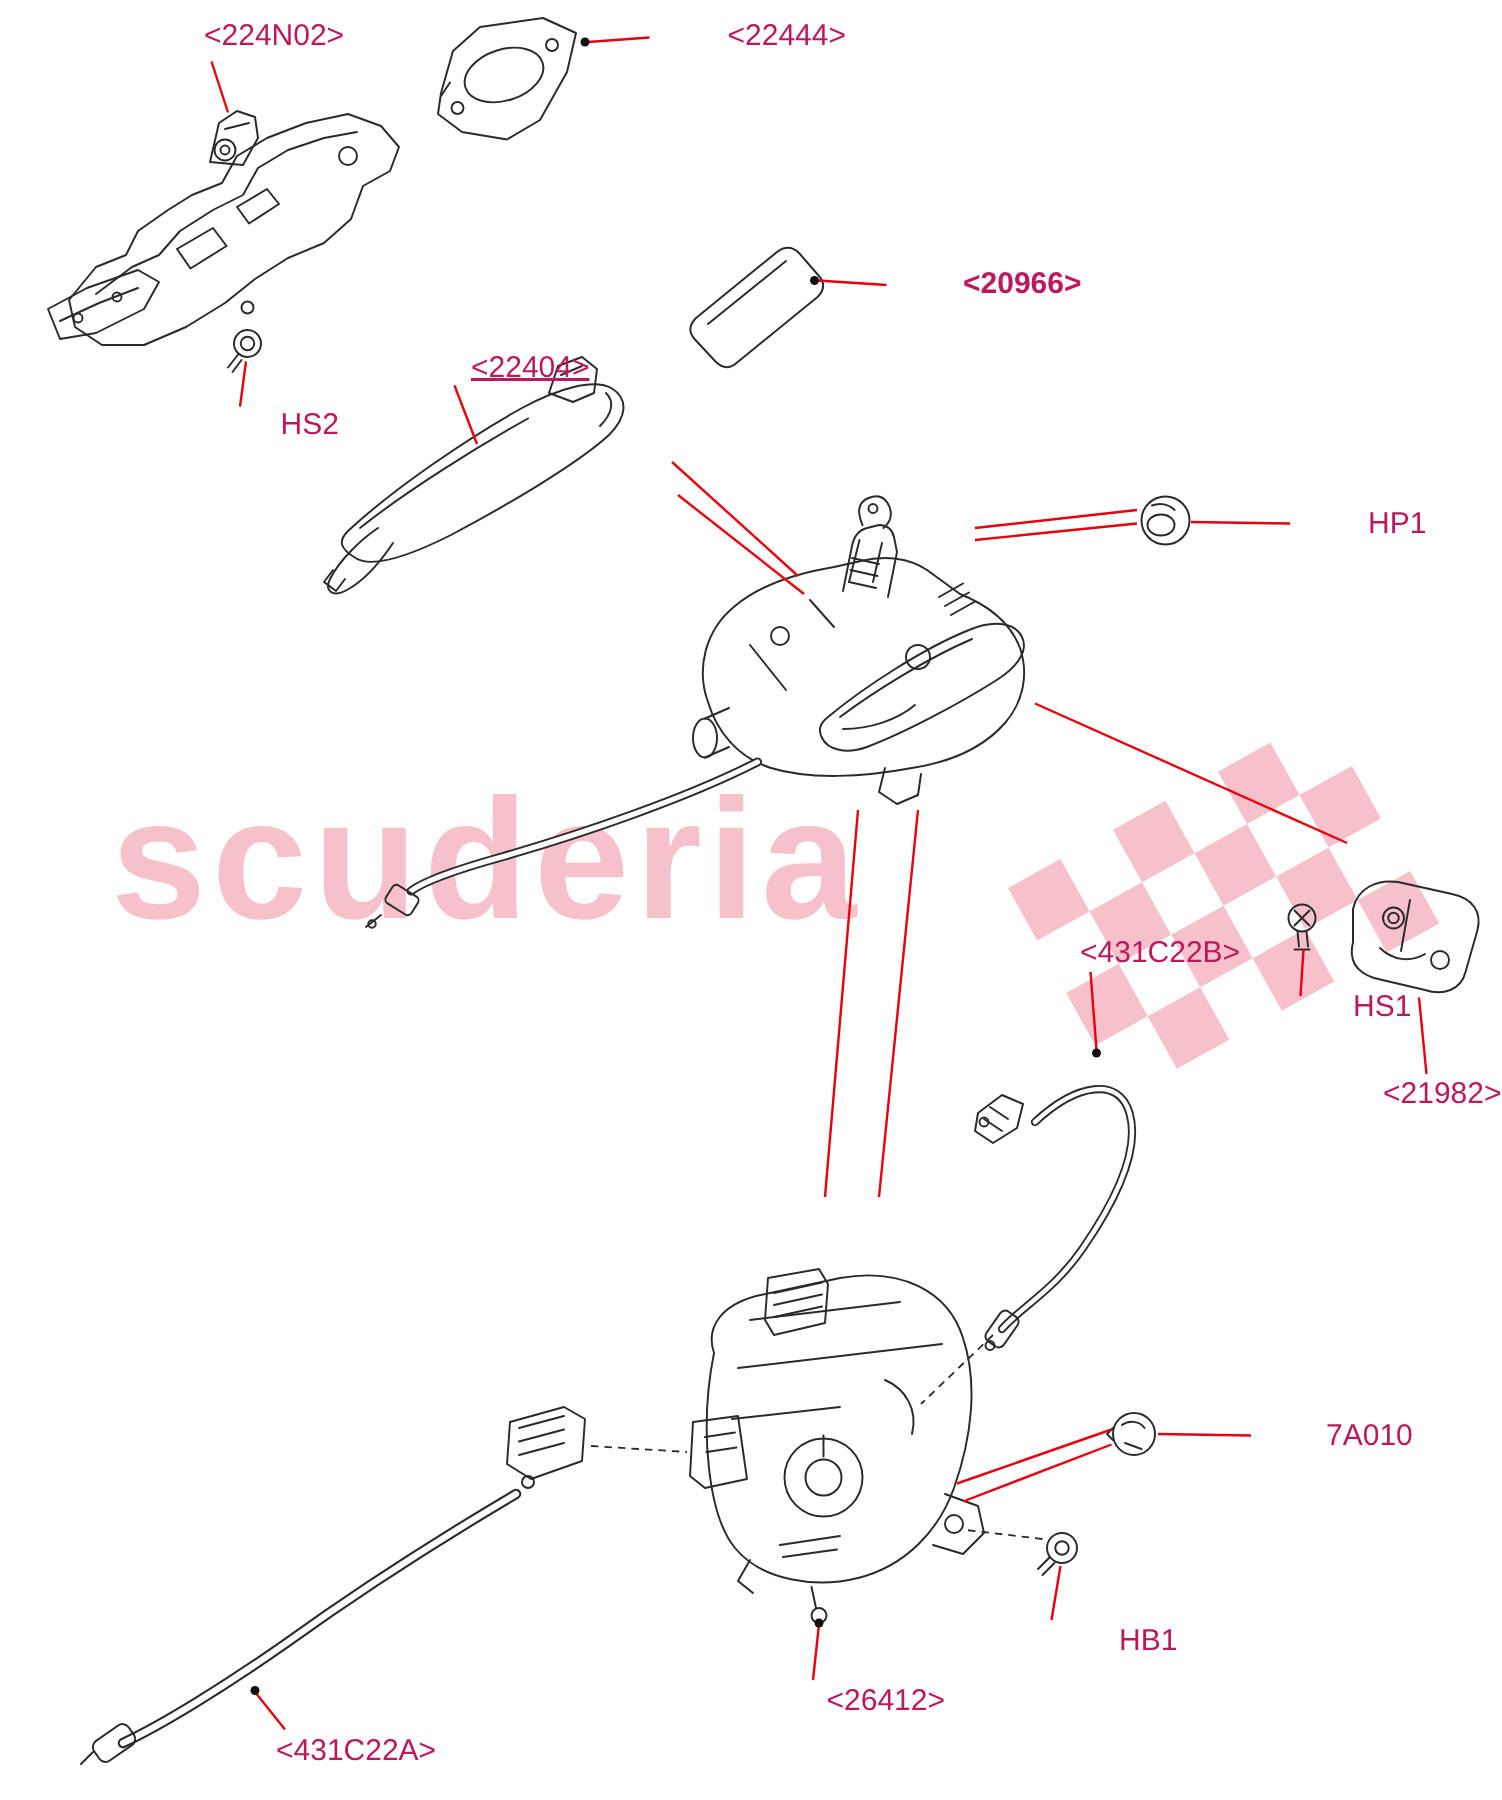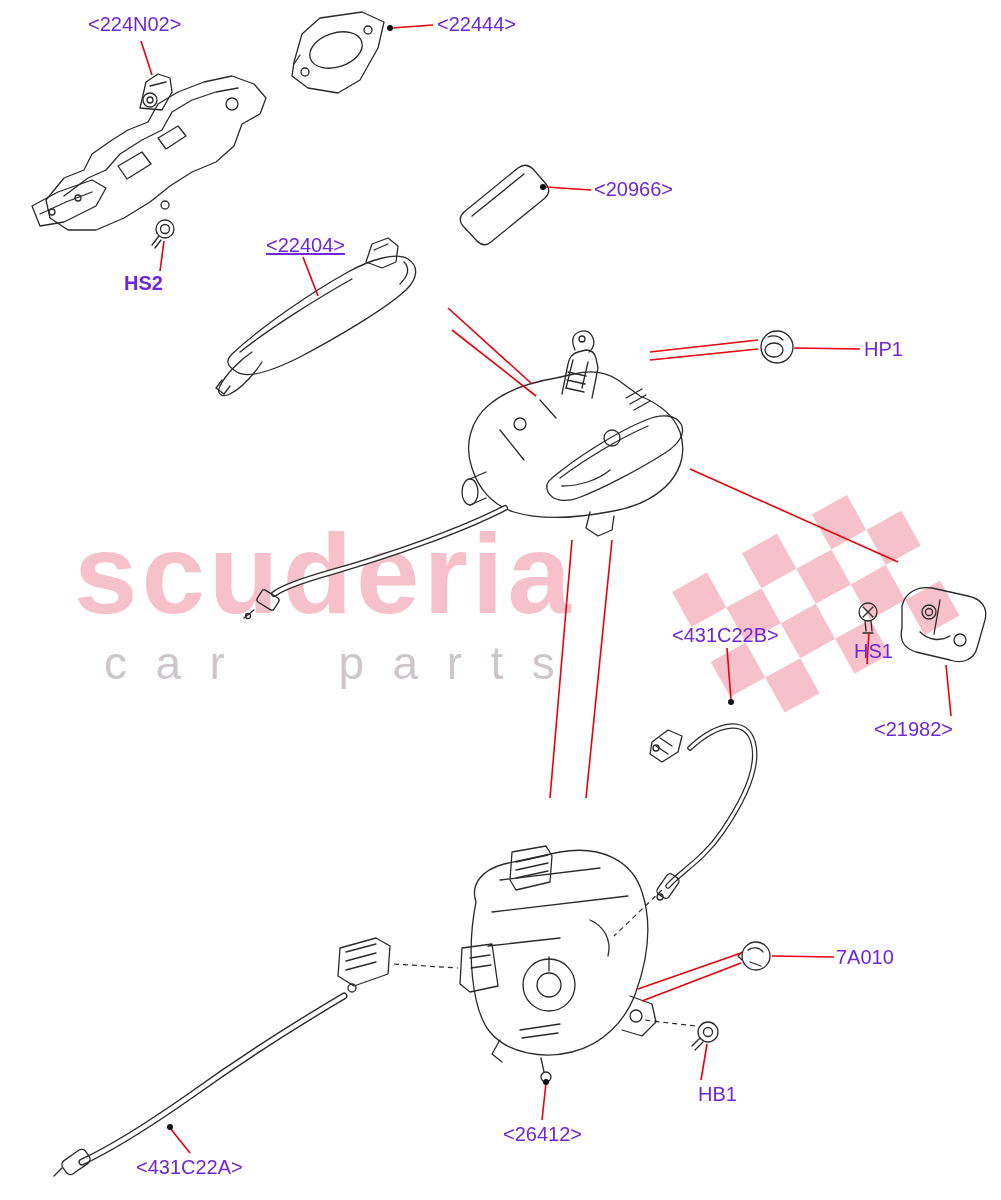--- a/index.html
+++ b/index.html
@@ -24,34 +24,34 @@
     font-size:46px;
     color:rgba(164,152,160,0.55);
     letter-spacing:0.62em; word-spacing:0.95em;
     z-index:1; white-space:nowrap;
   }
 
   svg.diagram { position:absolute; left:0; top:0; z-index:2; }
 
   .part-label {
     position:absolute; z-index:3;
-    color:#6d28d9;
+    color:#be185d;
     font-size:20px;
     line-height:1.1;
     cursor:pointer;
     white-space:nowrap;
+    margin-left:48px;
   }
 </style>
 </head>
 <body>
 
 <div class="canvas">
 
   <div class="wm-title">scuderia</div>
-  <div class="wm-sub">car parts</div>
 
   <svg class="diagram" width="1001" height="1200" viewBox="0 0 1001 1200">
 
     <g transform="translate(672,592) rotate(-29)" fill="rgba(231,91,118,0.38)">
       <rect x="0" y="0" width="40" height="40"></rect>
       <rect x="80" y="0" width="40" height="40"></rect>
       <rect x="160" y="0" width="40" height="40"></rect>
       <rect x="40" y="40" width="40" height="40"></rect>
       <rect x="120" y="40" width="40" height="40"></rect>
       <rect x="200" y="40" width="40" height="40"></rect>
@@ -245,24 +245,24 @@
       <circle cx="390" cy="28" r="3"></circle>
       <circle cx="543" cy="187" r="3"></circle>
       <circle cx="731" cy="702" r="3"></circle>
       <circle cx="546" cy="1082" r="3"></circle>
       <circle cx="170" cy="1127" r="3"></circle>
     </g>
   </svg>
 
   <div class="part-label" style="left:88px;  top:13px;">&lt;224N02&gt;</div>
   <div class="part-label" style="left:437px; top:13px;">&lt;22444&gt;</div>
-  <div class="part-label" style="left:594px; top:178px;">&lt;20966&gt;</div>
+  <div class="part-label" style="left:594px; top:178px;font-weight:bold;">&lt;20966&gt;</div>
   <div class="part-label" style="left:266px; top:234px;text-decoration:underline;">&lt;22404&gt;</div>
-  <div class="part-label" style="left:124px; top:272px;font-weight:bold;">HS2</div>
+  <div class="part-label" style="left:139px; top:272px;">HS2</div>
   <div class="part-label" style="left:864px; top:338px;text-align:center;">HP1</div>
   <div class="part-label" style="left:672px; top:624px;">&lt;431C22B&gt;</div>
-  <div class="part-label" style="left:854px; top:640px;">HS1</div>
+  <div class="part-label" style="left:854px; top:660px;">HS1</div>
   <div class="part-label" style="left:874px; top:718px;text-align:center;">&lt;21982&gt;</div>
   <div class="part-label" style="left:836px; top:946px;">7A010</div>
   <div class="part-label" style="left:698px; top:1083px;">HB1</div>
   <div class="part-label" style="left:503px; top:1123px;">&lt;26412&gt;</div>
   <div class="part-label" style="left:136px; top:1156px;text-align:right;">&lt;431C22A&gt;</div>
 </div>
 
 </body></html>

